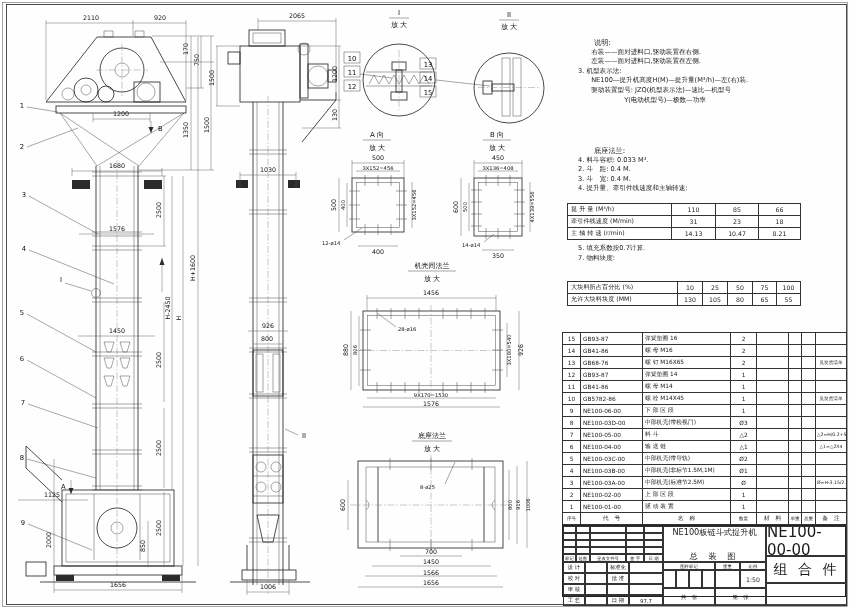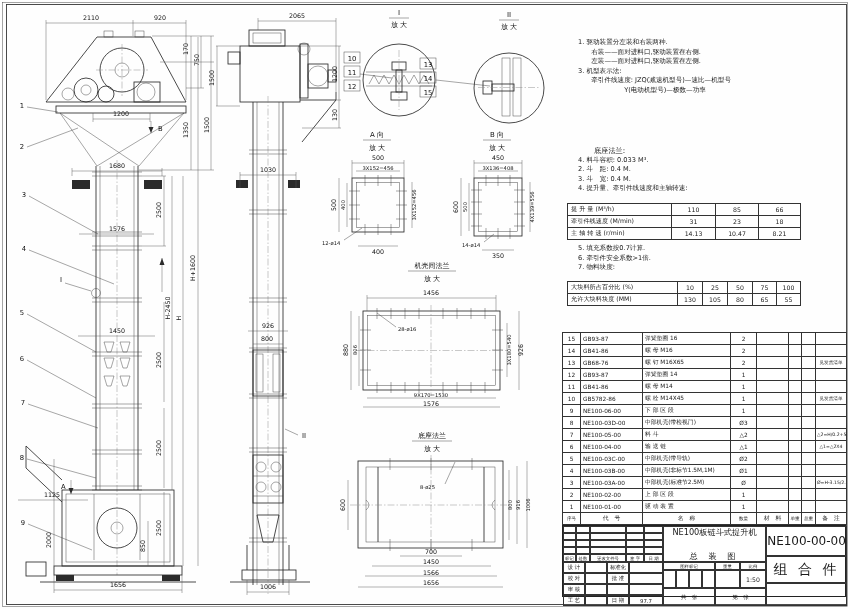--- a/index.html
+++ b/index.html
@@ -339,25 +339,26 @@
     <text class="s" transform="rotate(-90 530 505)" x="530" y="505" text-anchor="middle">1006</text>
     <path class="dm" d="M400,556 H462 M372,566 H491 M365,576 H497 M358,587 H503"></path>
     <text class="d" x="431" y="554" text-anchor="middle">700</text>
     <text class="d" x="431" y="564" text-anchor="middle">1450</text>
     <text class="d" x="431" y="574.5" text-anchor="middle">1566</text>
     <text class="d" x="431" y="585" text-anchor="middle">1656</text>
   </g>
 </svg>
 
 <div class="panel" style="left:578px;top:38px;width:264px;">
-  <div>1. 驱动装置分左装和右装两种.</div>
+  <div class="hd">说明:</div>
       <div>　　右装——面对进料口,驱动装置在右侧.</div>
       <div>　　左装——面对进料口,驱动装置在左侧.</div>
       <div>3. 机型表示法:</div>
-      <div>　　牵引件线速度: JZQ(减速机型号)—速比—机型号</div>
+      <div>　　NE100—提升机高度H(M)—提升量(M³/h)—左(右)装.</div>
+      <div>　　驱动装置型号: JZQ(机型表示法)—速比—机型号</div>
       <div>　　　　　　　Y(电动机型号)—极数—功率</div>
 </div>
 
 <div class="panel" style="left:578px;top:146px;width:264px;">
   <div class="hd">底座法兰:</div>
   <div>4. 料斗容积: 0.033 M³.</div>
       <div>2. 斗　距: 0.4 M.</div>
       <div>3. 斗　宽: 0.4 M.</div>
       <div>4. 提升量、牵引件线速度和主轴转速:</div>
 </div>
@@ -386,21 +387,20 @@
     <td class="lbl">主 轴 转 速 (r/min)</td>
     <td>14.13</td>
     <td>10.47</td>
     <td>8.21</td>
   </tr>
 </tbody>
     </table>
 
 <div class="panel" style="left:578px;top:244px;width:264px;">
   <div>5. 填充系数按0.7计算.</div>
-      <div>6. 牵引件安全系数&gt;1倍.</div>
       <div>7. 物料块度:</div>
 </div>
 
 <table class="t1" style="left:567px;top:281px;width:233px;">
   <colgroup>
         <col style="width:110px">
         <col style="width:25px">
         <col style="width:25px">
         <col style="width:25px">
         <col style="width:24px">
@@ -655,18 +655,18 @@
   <div class="cell lab" style="left:177px;top:36px;width:26px;height:8px">比例</div>
   <div class="cell" style="left:100px;top:44px;width:13px;height:18px"></div>
   <div class="cell" style="left:113px;top:44px;width:13px;height:18px"></div>
   <div class="cell" style="left:126px;top:44px;width:13px;height:18px"></div>
   <div class="cell" style="left:139px;top:44px;width:13px;height:18px"></div>
   <div class="cell" style="left:152px;top:44px;width:25px;height:18px"></div>
   <div class="cell" style="left:177px;top:44px;width:26px;height:18px;font-size:6.2px;">1:50</div>
   <div class="cell sig" style="left:100px;top:62px;width:52px;height:18px">共　张</div>
   <div class="cell sig" style="left:152px;top:62px;width:51px;height:18px">第　张</div>
 
-  <div class="cell" style="left:203px;top:0;width:81px;height:30px;font-size:12px;">NE100-00-00</div>
+  <div class="cell" style="left:203px;top:0;width:81px;height:30px;font-size:15px;">NE100-00-00</div>
   <div class="cell" style="left:203px;top:30px;width:81px;height:27px;font-size:14px;letter-spacing:3px;">组 合 件</div>
   <div class="cell" style="left:203px;top:57px;width:81px;height:23px"></div>
 </div>
 
 </div>
 
 </body></html>

